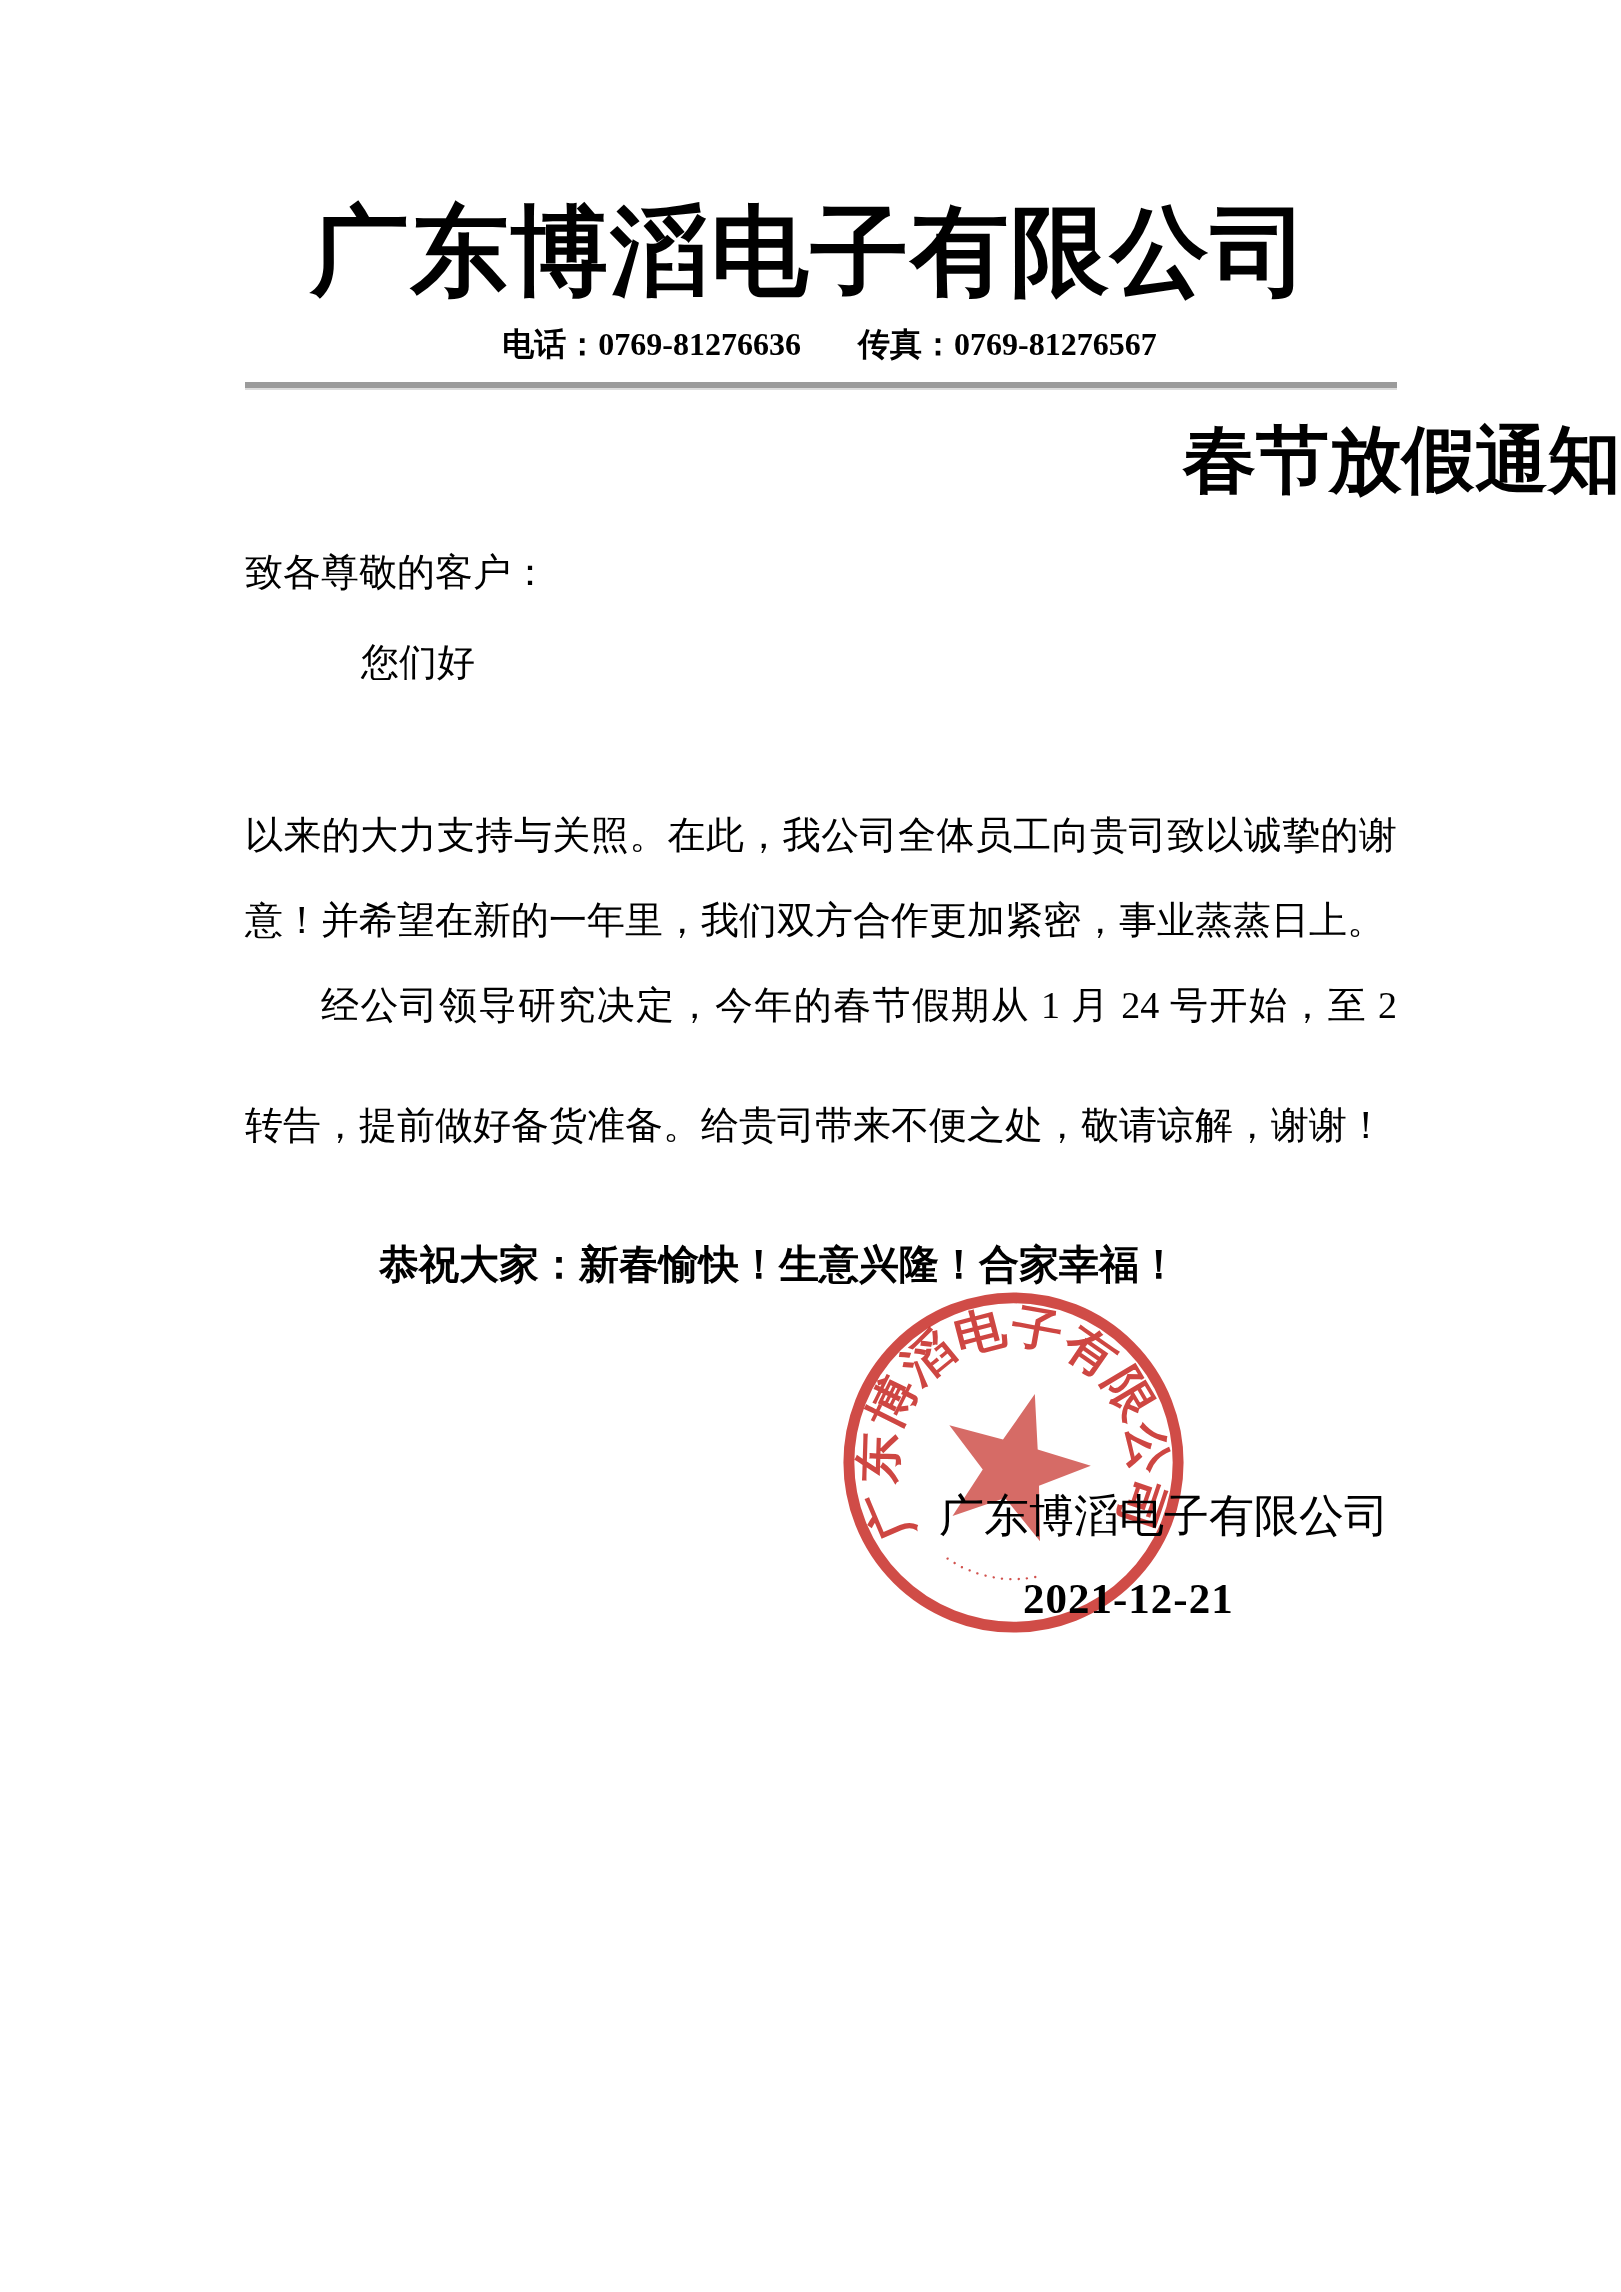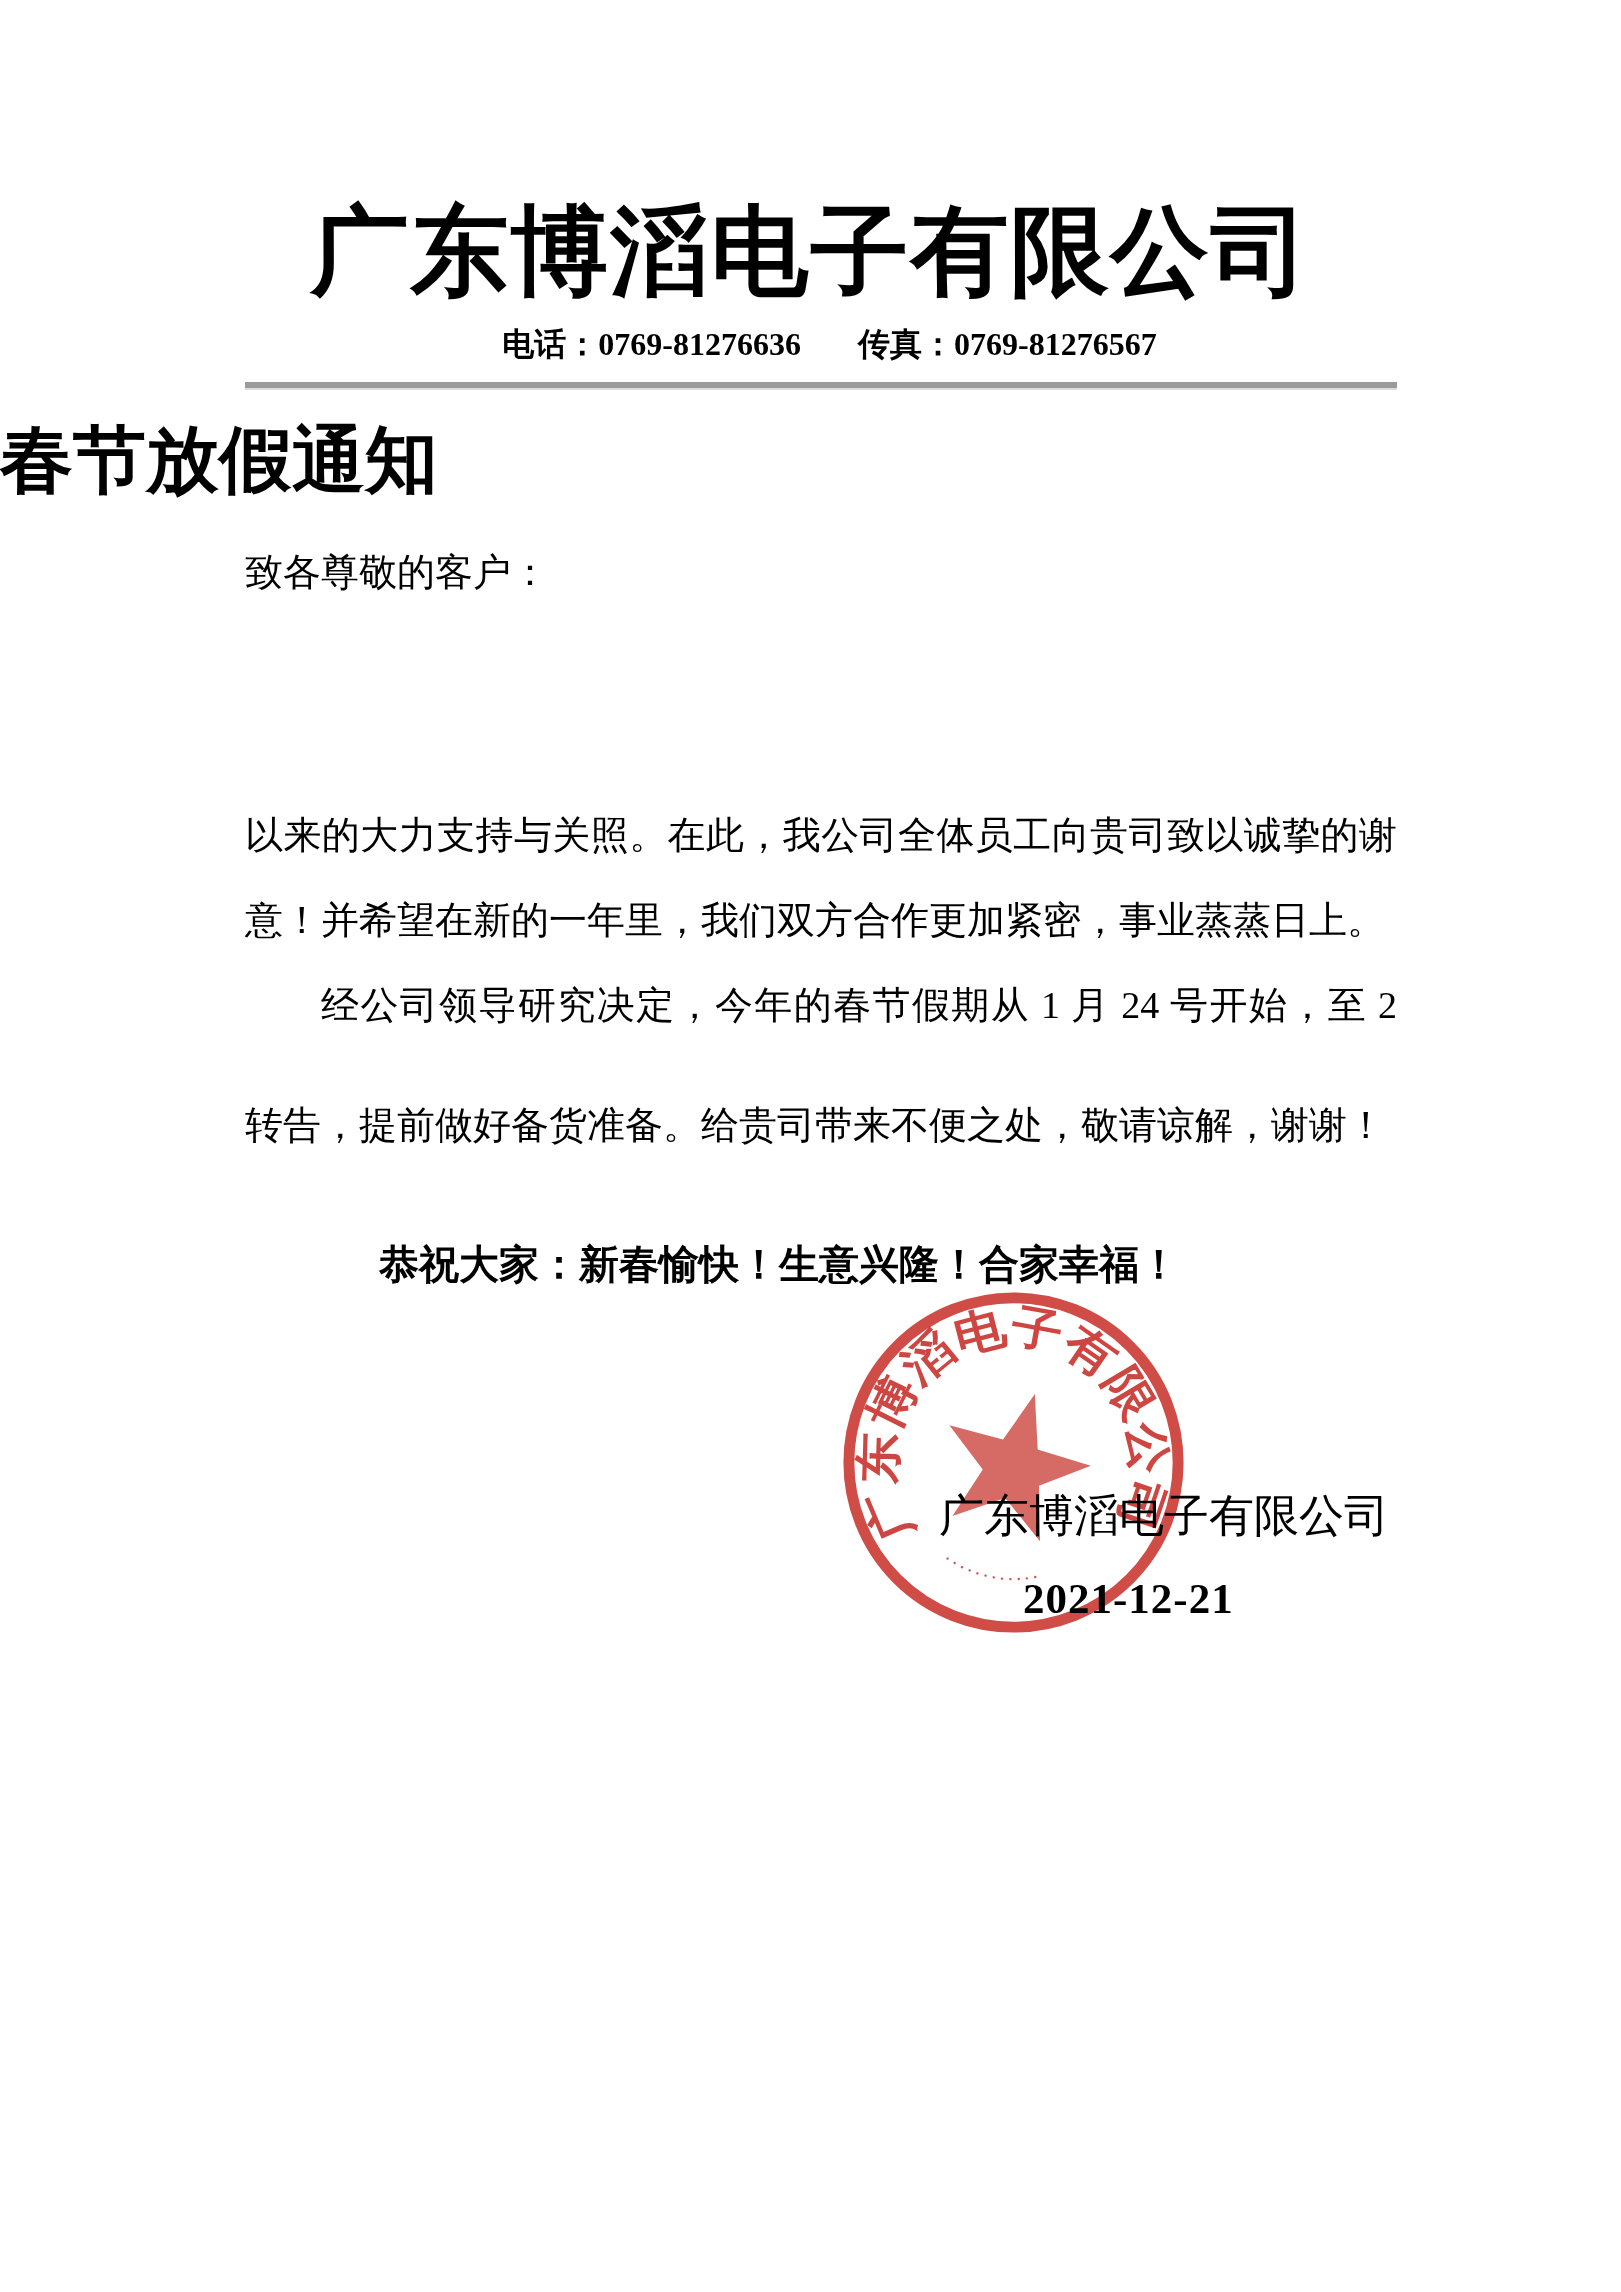--- a/index.html
+++ b/index.html
@@ -22,21 +22,21 @@
     text-align:center;
     font-size:32px;font-weight:bold;padding-left:15px;
   }
   .contact-line .fax-group{margin-left:57px;}
   .rule{
     position:absolute;top:382px;left:245px;width:1152px;height:5.9px;
     background:#9b9b9b;border-bottom:2px solid #dcdcdc;
   }
   .notice-title{
     position:absolute;top:421px;left:0;width:1621px;margin:0;
-    text-align:left;
+    text-align:right;
     font-size:73px;font-weight:bold;line-height:1.1;font-family:Liberation Serif, serif;
   }
   .bodyline{
     position:absolute;left:245px;width:1152px;
     font-size:38px;line-height:1.25;
     white-space:nowrap;
   }
   .just{white-space:normal;text-align:justify;text-align-last:justify;}
   .indent{text-indent:76px;}
   .salutation{top:549px;}
@@ -73,20 +73,21 @@
 
   <div class="company-title">广东博滔电子有限公司</div>
 
   <div class="contact-line"><span>电话：</span><span>0769-81276636</span><span class="fax-group">传真：</span><span>0769-81276567</span></div>
 
   <div class="rule"></div>
 
   <h1 class="notice-title">春节放假通知</h1>
 
   <div class="bodyline salutation">致各尊敬的客户：</div>
+  <div class="bodyline greeting">您们好</div>
 
   <div class="bodyline just pl1">以来的大力支持与关照。在此，我公司全体员工向贵司致以诚挚的谢</div>
   <div class="bodyline pl2">意！并希望在新的一年里，我们双方合作更加紧密，事业蒸蒸日上。</div>
   <div class="bodyline just indent pl3">经公司领导研究决定，今年的春节假期从 1 月 24 号开始，至 2</div>
   <div class="bodyline pl5">转告，提前做好备货准备。给贵司带来不便之处，敬请谅解，谢谢！</div>
 
   <div class="congrats">恭祝大家：新春愉快！生意兴隆！合家幸福！</div>
 
   <svg class="stamp" viewBox="0 0 360 360" aria-hidden="true">
     <defs>

